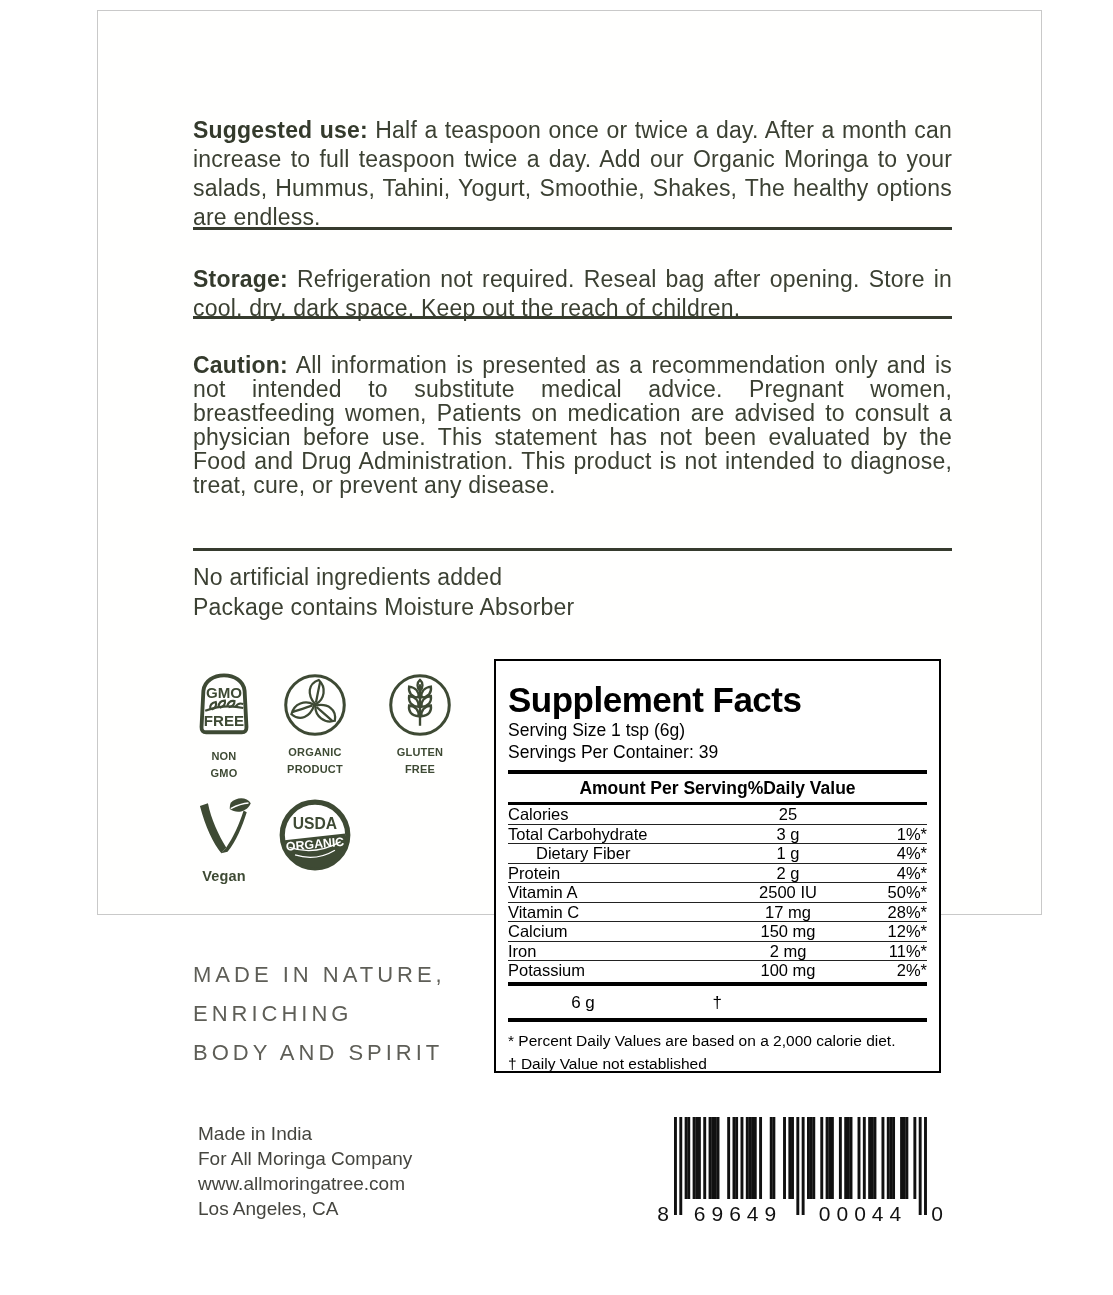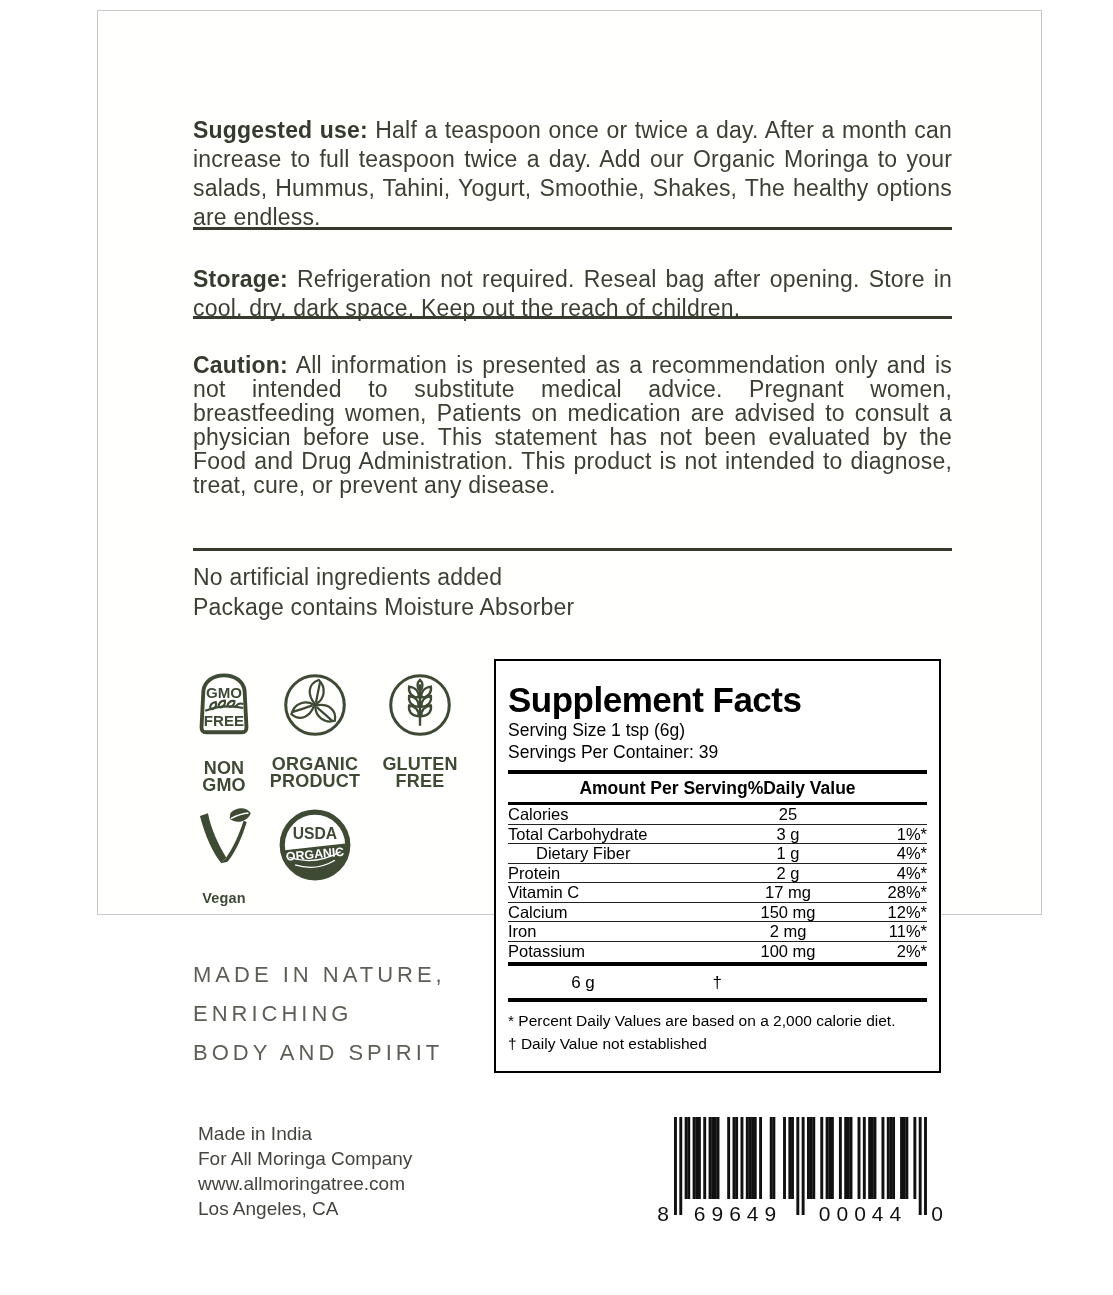--- a/index.html
+++ b/index.html
@@ -34,24 +34,24 @@
   .rule{position:absolute;left:95px;width:759px;height:3px;background:#363b2e;}
   #rule-1{top:216px;}
   #rule-2{top:305px;}
   #rule-3{top:537px;}
   
   .badges{
     position:absolute;left:84px;top:660px;width:300px;
     display:grid;grid-template-columns:84px 98px 112px;row-gap:14px;
     justify-items:center;text-align:center;
   }
-  .badge{display:flex;flex-direction:column;align-items:center;gap:17px;min-height:112px;}
+  .badge{display:flex;flex-direction:column;align-items:center;gap:5px;min-height:112px;}
   .badge-icon{display:flex;align-items:center;justify-content:center;}
   .badge-label{
-    font-weight:bold;font-size:18px;line-height:16.5px;
+    font-weight:bold;font-size:11px;line-height:16.5px;
     color:var(--badge);letter-spacing:0.2px;
   }
   .badge-label.sentence{font-size:14.5px;}
   
   .tagline{
     position:absolute;left:95px;top:944px;
     font-size:22px;line-height:39px;letter-spacing:4px;color:var(--tagline);
   }
   
   .sf{
@@ -213,20 +213,25 @@
         </div>
         <div class="sf-row">
           <span class="sf-name indent">Dietary Fiber</span>
           <span class="sf-amt">1 g</span>
           <span class="sf-dv">4%*</span>
         </div>
         <div class="sf-row">
           <span class="sf-name">Protein</span>
           <span class="sf-amt">2 g</span>
           <span class="sf-dv">4%*</span>
+        </div>
+        <div class="sf-row">
+          <span class="sf-name">Vitamin A</span>
+          <span class="sf-amt">2500 IU</span>
+          <span class="sf-dv">50%*</span>
         </div>
         <div class="sf-row">
           <span class="sf-name">Vitamin C</span>
           <span class="sf-amt">17 mg</span>
           <span class="sf-dv">28%*</span>
         </div>
         <div class="sf-row">
           <span class="sf-name">Calcium</span>
           <span class="sf-amt">150 mg</span>
           <span class="sf-dv">12%*</span>

